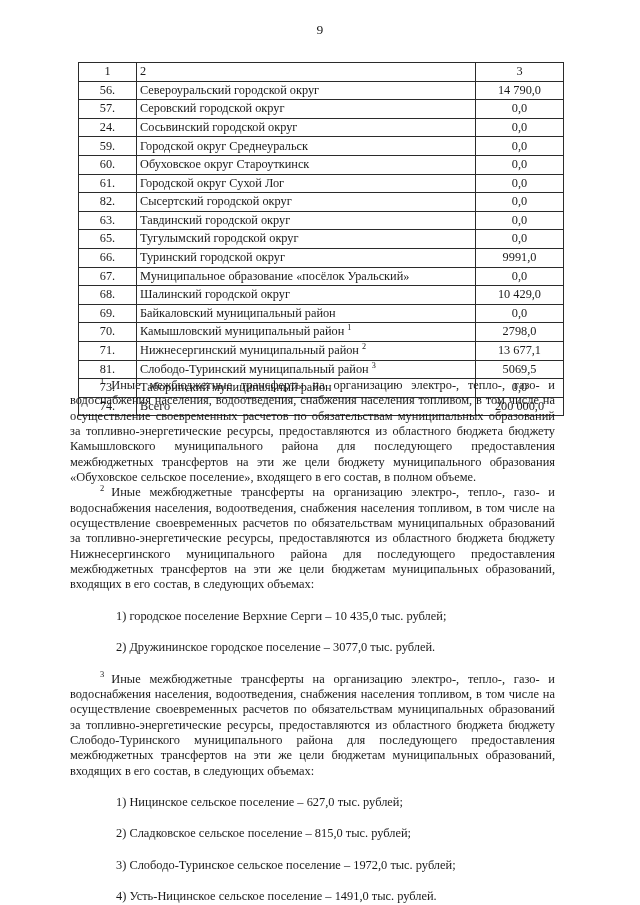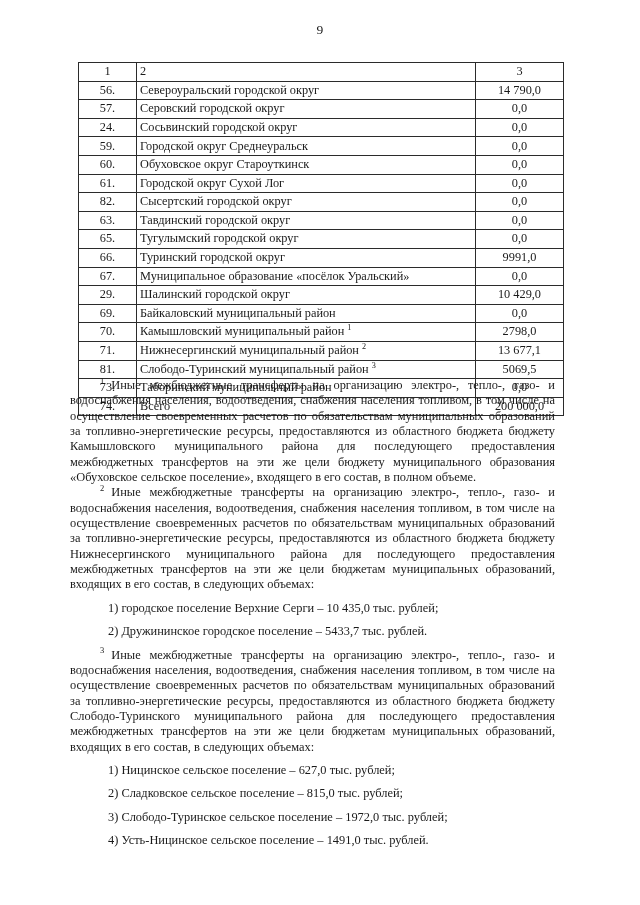--- a/index.html
+++ b/index.html
@@ -91,21 +91,21 @@
   }
   .note .marker {
     font-size: 8.5px;
     vertical-align: super;
     line-height: 0;
     padding-right: 7px;
   }
   .sub-item {
     text-align: left;
     text-indent: 30px;
-    margin: 8px;
+    margin: 16px;
   }
 </style>
 </head>
 <body>
 
 <div class="page">
 
   <div class="page-number">9</div>
 
   <div class="table-wrap">
@@ -170,21 +170,21 @@
             <td class="num">66.</td>
             <td class="name"><span>Туринский городской округ</span></td>
             <td class="val">9991,0</td>
           </tr>
           <tr>
             <td class="num">67.</td>
             <td class="name"><span>Муниципальное образование «посёлок Уральский»</span></td>
             <td class="val">0,0</td>
           </tr>
           <tr>
-            <td class="num">29.</td>
+            <td class="num">68.</td>
             <td class="name"><span>Шалинский городской округ</span></td>
             <td class="val">10 429,0</td>
           </tr>
           <tr>
             <td class="num">69.</td>
             <td class="name"><span>Байкаловский муниципальный район</span></td>
             <td class="val">0,0</td>
           </tr>
           <tr>
             <td class="num">70.</td>
@@ -212,21 +212,21 @@
             <td class="val">200 000,0</td>
           </tr>
         </tbody>
     </table>
   </div>
 
   <div class="notes" id="notes-root">
       <p class="note"><span class="marker">1</span><span>Иные межбюджетные трансферты на организацию электро-, тепло-, газо- и водоснабжения населения, водоотведения, снабжения населения топливом, в том числе на осуществление своевременных расчетов по обязательствам муниципальных образований за топливно-энергетические ресурсы, предоставляются из областного бюджета бюджету Камышловского муниципального района для последующего предоставления межбюджетных трансфертов на эти же цели бюджету муниципального образования «Обуховское сельское поселение», входящего в его состав, в полном объеме.</span></p>
       <p class="note"><span class="marker">2</span><span>Иные межбюджетные трансферты на организацию электро-, тепло-, газо- и водоснабжения населения, водоотведения, снабжения населения топливом, в том числе на осуществление своевременных расчетов по обязательствам муниципальных образований за топливно-энергетические ресурсы, предоставляются из областного бюджета бюджету Нижнесергинского муниципального района для последующего предоставления межбюджетных трансфертов на эти же цели бюджетам муниципальных образований, входящих в его состав, в следующих объемах:</span></p>
       <p class="sub-item">1) городское поселение Верхние Серги – 10 435,0 тыс. рублей;</p>
-      <p class="sub-item">2) Дружининское городское поселение – 5433,7 тыс. рублей.</p>
+      <p class="sub-item">2) Дружининское городское поселение – 3077,0 тыс. рублей.</p>
       <p class="note"><span class="marker">3</span><span>Иные межбюджетные трансферты на организацию электро-, тепло-, газо- и водоснабжения населения, водоотведения, снабжения населения топливом, в том числе на осуществление своевременных расчетов по обязательствам муниципальных образований за топливно-энергетические ресурсы, предоставляются из областного бюджета бюджету Слободо-Туринского муниципального района для последующего предоставления межбюджетных трансфертов на эти же цели бюджетам муниципальных образований, входящих в его состав, в следующих объемах:</span></p>
       <p class="sub-item">1) Ницинское сельское поселение – 627,0 тыс. рублей;</p>
       <p class="sub-item">2) Сладковское сельское поселение – 815,0 тыс. рублей;</p>
       <p class="sub-item">3) Слободо-Туринское сельское поселение – 1972,0 тыс. рублей;</p>
       <p class="sub-item">4) Усть-Ницинское сельское поселение – 1491,0 тыс. рублей.</p>
     </div>
 
 </div>
 
 </body></html>

